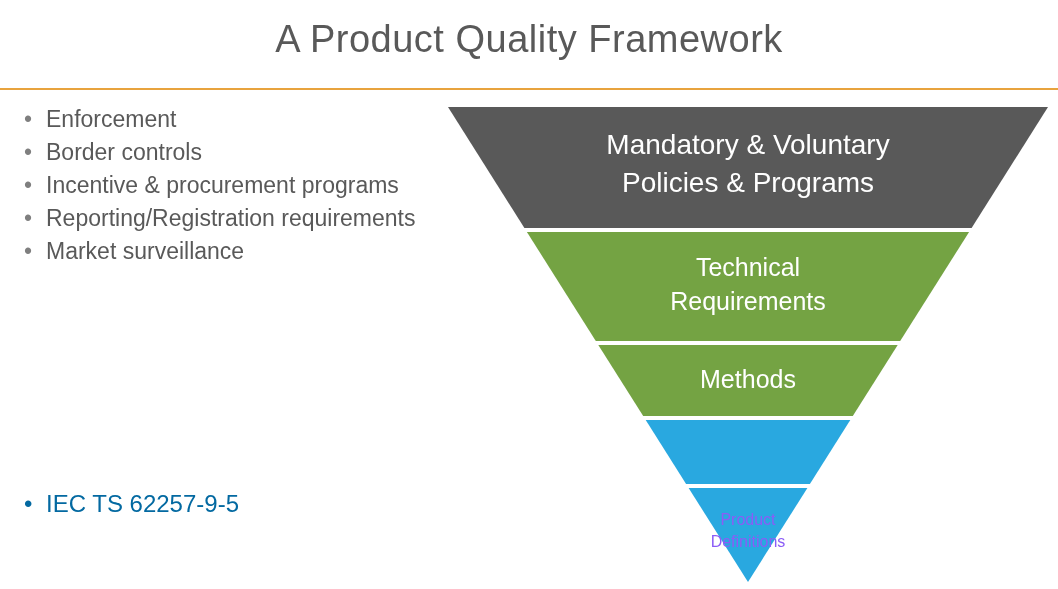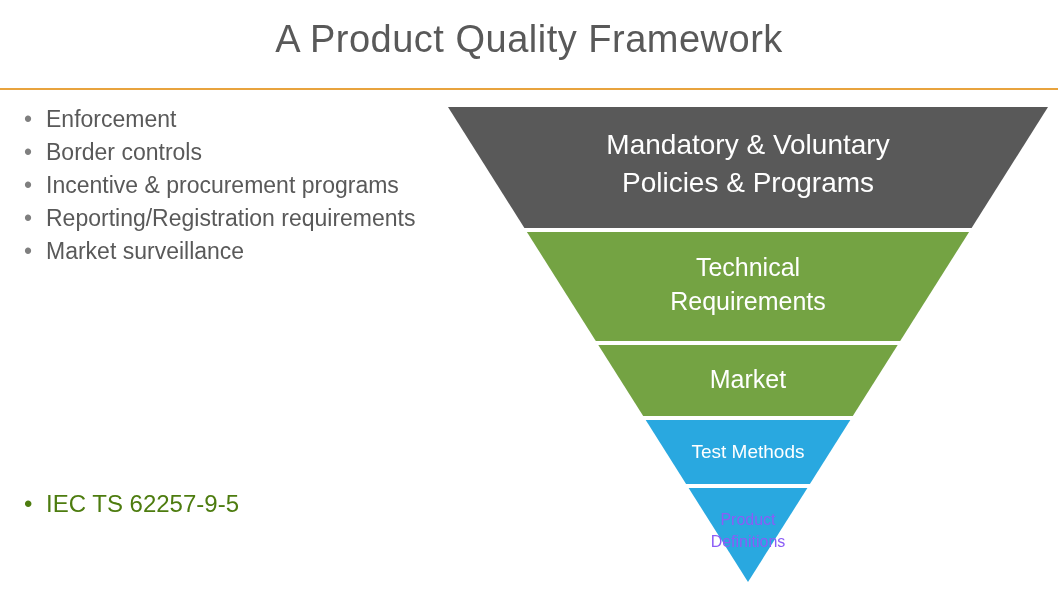--- a/index.html
+++ b/index.html
@@ -78,36 +78,35 @@
   <div class="accent-line" style="background-color: rgb(232, 163, 61);"></div>
 
   <ul class="bullet-list">
     <li>Enforcement</li>
     <li>Border controls</li>
     <li>Incentive &amp; procurement programs</li>
     <li>Reporting/Registration requirements</li>
     <li>Market surveillance</li>
   </ul>
 
-  <div class="reference-item" style="color: #4d7c0f;">IEC TS 62257-9-5</div>
+  <div class="reference-item" style="color: #0369a1;">IEC TS 62257-9-5</div>
 
   <svg class="pyramid-svg" viewBox="0 0 1058 589" xmlns="http://www.w3.org/2000/svg">
     <polygon points="448,107 1048,107 971.6,228 524.4,228" fill="#595959"></polygon>
     <polygon points="526.9,232 969.1,232 900.2,341 595.8,341" fill="#74A343"></polygon>
     <polygon points="598.3,345 897.7,345 852.8,416 643.2,416" fill="#74A343"></polygon>
     <polygon points="645.7,420 850.3,420 809.9,484 686.1,484" fill="#29A8E0"></polygon>
     <polygon points="688.6,488 807.4,488 748,582" fill="#29A8E0"></polygon>
   </svg>
 
   <div class="layer-label l1" style="color: rgb(255, 255, 255);">Mandatory &amp; Voluntary
 Policies &amp; Programs</div>
 
   <div class="layer-label l2" style="color: rgb(255, 255, 255);">Technical
 Requirements</div>
 
-  <div class="layer-label l3" style="color: rgb(255, 255, 255);">Market</div>
+  <div class="layer-label l3" style="color: rgb(255, 255, 255);">Methods</div>
 
-  <div class="layer-label l4" style="color: rgb(255, 255, 255);">Test Methods</div>
 
   <div class="layer-label l5" style="color: #8b5cf6;">Product
 Definitions</div>
 
 </div>
 
 </body></html>

